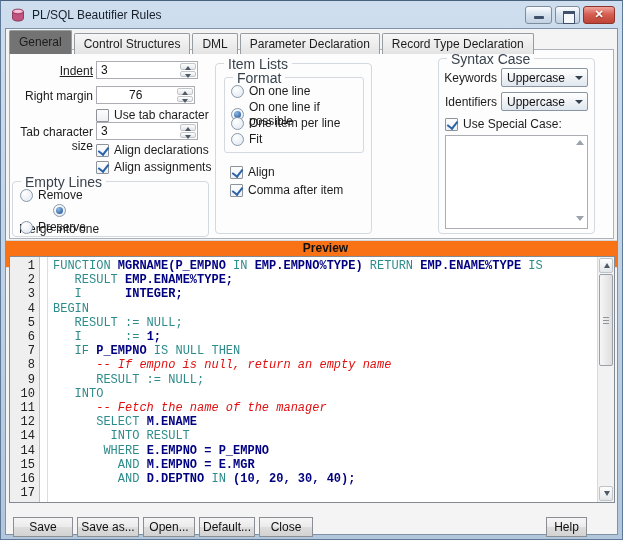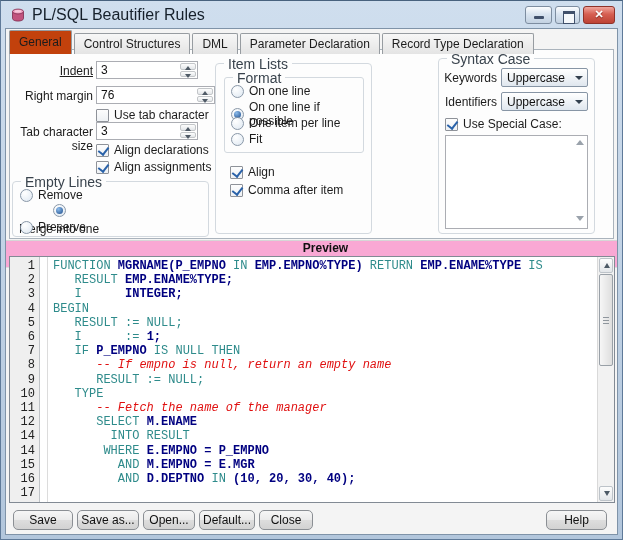--- a/index.html
+++ b/index.html
@@ -5,36 +5,36 @@
   * { margin:0; padding:0; box-sizing:border-box; }
   html,body { width:623px; height:540px; font-family:"Liberation Sans",sans-serif; }
   .window {
     position:relative; width:623px; height:540px;
     background:linear-gradient(#cfdeee,#b2c6dc);
     border:1px solid #5f7a99; border-top-color:#48627e;
   }
   
   .titlebar { position:absolute; left:0; top:0; right:0; height:27px; display:flex; align-items:center; padding-left:9px; }
   .title-icon { width:16px; height:16px; margin-right:6px; flex:0 0 auto; }
-  .title-text { font-size:16px; color:#16202b; }
+  .title-text { font-size:12px; color:#16202b; }
   .win-btns { position:absolute; right:7px; top:5px; display:flex; gap:3px; }
   .wb { height:18px; border-radius:3px; border:1px solid #7d8da0; background:linear-gradient(#fcfdfe,#d9e4f0 45%,#c3d2e2); position:relative; }
   .wb-min { width:27px; } .wb-max { width:25px; } 
   .wb-close { width:32px; background:linear-gradient(#f0a69d,#d65f52 45%,#bd4335); border-color:#8f3229; }
   .wb-min::after { content:""; position:absolute; left:8px; bottom:4px; width:10px; height:3px; background:#40506b; border-radius:1px; }
   .wb-max::after { content:""; position:absolute; left:7px; top:4px; width:10px; height:9px; border:1px solid #40506b; border-top-width:3px; background:#f5f8fb; }
   .wb-close::after { content:"\2715"; position:absolute; left:0; right:0; top:1px; text-align:center; color:#fff; font-size:11px; font-weight:bold; text-shadow:0 1px 1px #7e271f; }
   
   .dialog-body { position:absolute; left:4px; right:4px; top:27px; bottom:4px; background:#f4f4f4; border:1px solid #7f93a8; }
   
   .tabbar { position:absolute; left:3px; top:1px; height:20px; z-index:2; }
   .tab { display:inline-block; margin-right:2px; padding:3px 9px 3px; font-size:12px; color:#1c1c1c;
          background:linear-gradient(#f7f7f7,#e4e4e4); border:1px solid #979ca1; border-bottom:none;
          border-radius:2px 2px 0 0; position:relative; top:2px; cursor:default; }
-  .tab.active { background:#c2410c; top:0; padding-top:4px; padding-bottom:5px; z-index:3; }
+  .tab.active { background:#737373; top:0; padding-top:4px; padding-bottom:5px; z-index:3; }
   .tab-page { position:absolute; left:3px; right:3px; top:20px; height:190px; background:#fdfdfd; border:1px solid #aab3bc; }
   
   .lbl { position:absolute; font-size:12px; color:#1c1c1c; text-align:right; }
   .spin { position:absolute; height:18px; border:1px solid #abadb3; background:#fff; display:flex; }
   .spin input { border:none; outline:none; flex:1; min-width:0; font-size:12px; font-family:"Liberation Sans",sans-serif; padding:0 4px; color:#111; background:transparent; }
   .spin-btns { width:17px; display:flex; flex-direction:column; }
   .spin-b { flex:1; margin:1px 1px 0 0; border:1px solid #c3c6c9; border-radius:2px; background:linear-gradient(#fdfdfd,#e4e7ea); position:relative; }
   .spin-b:last-child { margin-bottom:1px; }
   .spin-b::after { content:""; position:absolute; left:4px; border-left:3px solid transparent; border-right:3px solid transparent; }
   .spin-up::after { top:2px; border-bottom:4px solid #4f5a66; }
@@ -51,42 +51,42 @@
   .group-legend { position:absolute; top:-8px; left:8px; background:#fdfdfd; padding:0 4px; font-size:14px; color:#39434d; }
   .combo { position:absolute; height:19px; border:1px solid #8795a5; border-radius:2px; background:linear-gradient(#ffffff,#eef2f6 55%,#dfe6ee); display:flex; align-items:center; }
   .combo-text { flex:1; font-size:12px; padding:0 5px; color:#111; }
   .combo-arrow { width:16px; align-self:stretch; position:relative; }
   .combo-arrow::after { content:""; position:absolute; left:4px; top:7px; border-left:4px solid transparent; border-right:4px solid transparent; border-top:4px solid #33404e; }
   .memo { position:absolute; border:1px solid #abadb3; background:#fff; }
   .memo-arrow { position:absolute; right:3px; width:0; height:0; border-left:4px solid transparent; border-right:4px solid transparent; }
   .memo-arrow.up { top:5px; border-bottom:5px solid #9aa2ab; }
   .memo-arrow.dn { bottom:5px; border-top:5px solid #9aa2ab; }
   
-  .preview-band { position:absolute; left:0; right:0; top:211px; height:28px; background:#f9a8d4; border-top:1px solid #d6d6d6; border-bottom:1px solid #dedede; text-align:center; font-size:12px; font-weight:bold; color:#111; line-height:15px;padding-left:28px; }
+  .preview-band { position:absolute; left:0; right:0; top:211px; height:28px; background:#f97316; border-top:1px solid #d6d6d6; border-bottom:1px solid #dedede; text-align:center; font-size:12px; font-weight:bold; color:#111; line-height:15px;padding-left:28px; }
   .editor { position:absolute; left:3px; right:2px; top:227px; height:247px; border:1px solid #828a94; background:#fff; display:flex; overflow:hidden; }
   .gutter { width:30px; background:#efefef; border-right:1px solid #bfc3c7; padding:2px 4px 0 0; text-align:right;
             font-family:"Liberation Mono",monospace; font-size:12px; line-height:14.2px; color:#222; }
   .gutter-sep { width:8px; background:#fff; border-right:1px solid #dcdcdc; }
   .code { flex:1; padding:2px 0 0 5px; overflow:hidden; font-family:"Liberation Mono",monospace; font-size:12px; line-height:14.2px; }
   .code-line { white-space:pre; }
   .tok-k { color:var(--keyword,#2e8b8b); }
   .tok-i { color:var(--identifier,#000080); font-weight:bold; }
   .tok-c { color:var(--comment,#ee1111); font-style:italic; }
   .vscroll { width:17px; background:#f2f2f2; border-left:1px solid #d9d9d9; display:flex; flex-direction:column; }
   .sb-btn { height:15px; margin:1px; border:1px solid #bdc3c9; border-radius:2px; background:linear-gradient(#fdfdfd,#e3e6e9); position:relative; flex:0 0 auto; }
   .sb-btn::after { content:""; position:absolute; left:4px; border-left:3.5px solid transparent; border-right:3.5px solid transparent; }
   .sb-up::after { top:4px; border-bottom:5px solid #4d5a66; }
   .sb-dn::after { top:4px; border-top:5px solid #4d5a66; }
   .sb-thumb { height:92px; margin:0 1px; border:1px solid #99a0a7; border-radius:2px; background:linear-gradient(90deg,#f6f6f6,#dedede); position:relative; flex:0 0 auto; }
   .sb-thumb::after { content:""; position:absolute; left:3px; right:3px; top:42px; height:8px;
       background:repeating-linear-gradient(#8f969d 0 1px,transparent 1px 3px); }
   .sb-spacer { flex:1; }
   
   .btnrow { position:absolute; left:0; right:0; top:481px; height:20px; }
-  .btn { position:absolute; top:0; height:20px; border:1px solid #8b8f94; border-radius:5px; font-size:12px; color:#111;
+  .btn { position:absolute; top:7px; height:20px; border:1px solid #8b8f94; border-radius:0; font-size:12px; color:#111;
          background:linear-gradient(#f6f6f6,#ebebeb 48%,#dddddd 52%,#d2d2d2); text-align:center; line-height:18px; cursor:default; }
 </style>
 </head>
 <body>
 
 <div class="window">
 
   <div class="titlebar">
     <svg class="title-icon" viewBox="0 0 16 16">
       <path d="M2.5 4.5v7c0 1.5 2.5 2.6 5.5 2.6s5.5-1.1 5.5-2.6v-7" fill="#c2537e" stroke="#7e2a4c" stroke-width="0.8"></path>
@@ -112,21 +112,21 @@
       <div class="lbl" style="left:0;top:14px;width:83px;text-decoration:underline;">Indent</div>
       <div class="spin" style="left:86px;top:11px;width:102px;">
         <input value="3" style="">
         <div class="spin-btns">
             <div class="spin-b spin-up"></div>
             <div class="spin-b spin-dn"></div>
           </div>
       </div>
 
       <div class="lbl" style="left:0;top:39px;width:83px;">Right margin</div>
-      <div class="spin" style="left:86px;top:36px;width:119px;">
+      <div class="spin" style="left:86px;top:36px;width:99px;padding-left:28px;">
         <input value="76" style="">
         <div class="spin-btns">
             <div class="spin-b spin-up"></div>
             <div class="spin-b spin-dn"></div>
           </div>
       </div>
 
       <div class="cb" style="left:86px;top:58px;">
         <span class="cb-box"></span>
         <span>Use tab character</span>
@@ -245,21 +245,21 @@
       <div class="code" id="code-lines">
           <div class="code-line"><span class="tok-k">FUNCTION </span><span class="tok-i">MGRNAME(P_EMPNO </span><span class="tok-k">IN </span><span class="tok-i">EMP.EMPNO%TYPE) </span><span class="tok-k">RETURN </span><span class="tok-i">EMP.ENAME%TYPE </span><span class="tok-k">IS</span></div>
           <div class="code-line"><span class="tok-k">   RESULT </span><span class="tok-i">EMP.ENAME%TYPE;</span></div>
           <div class="code-line"><span class="tok-k">   I      </span><span class="tok-i">INTEGER;</span></div>
           <div class="code-line"><span class="tok-k">BEGIN</span></div>
           <div class="code-line"><span class="tok-k">   RESULT := NULL;</span></div>
           <div class="code-line"><span class="tok-k">   I      := </span><span class="tok-i">1;</span></div>
           <div class="code-line"><span class="tok-k">   IF </span><span class="tok-i">P_EMPNO </span><span class="tok-k">IS NULL THEN</span></div>
           <div class="code-line"><span class="tok-c">      -- If empno is null, return an empty name</span></div>
           <div class="code-line"><span class="tok-k">      RESULT := NULL;</span></div>
-          <div class="code-line"><span class="tok-k">   TYPE</span></div>
+          <div class="code-line"><span class="tok-k">   INTO</span></div>
           <div class="code-line"><span class="tok-c">      -- Fetch the name of the manager</span></div>
           <div class="code-line"><span class="tok-k">      SELECT </span><span class="tok-i">M.ENAME</span></div>
           <div class="code-line"><span class="tok-k">        INTO RESULT</span></div>
           <div class="code-line"><span class="tok-k">       WHERE </span><span class="tok-i">E.EMPNO = P_EMPNO</span></div>
           <div class="code-line"><span class="tok-k">         AND </span><span class="tok-i">M.EMPNO = E.MGR</span></div>
           <div class="code-line"><span class="tok-k">         AND </span><span class="tok-i">D.DEPTNO </span><span class="tok-k">IN </span><span class="tok-i">(10, 20, 30, 40);</span></div>
         </div>
       <div class="vscroll">
         <div class="sb-btn sb-up"></div>
         <div class="sb-thumb"></div>
@@ -267,17 +267,17 @@
         <div class="sb-btn sb-dn"></div>
       </div>
     </div>
 
     <div class="btnrow">
       <div class="btn" style="left:7px;width:60px;">Save</div>
       <div class="btn" style="left:71px;width:62px;">Save as...</div>
       <div class="btn" style="left:137px;width:52px;">Open...</div>
       <div class="btn" style="left:193px;width:56px;">Default...</div>
       <div class="btn" style="left:253px;width:54px;">Close</div>
-      <div class="btn" style="left:540px;width:61px;">Help</div>
+      <div class="btn" style="left:540px;width:41px;">Help</div>
     </div>
 
   </div>
 </div>
 
 </body></html>

